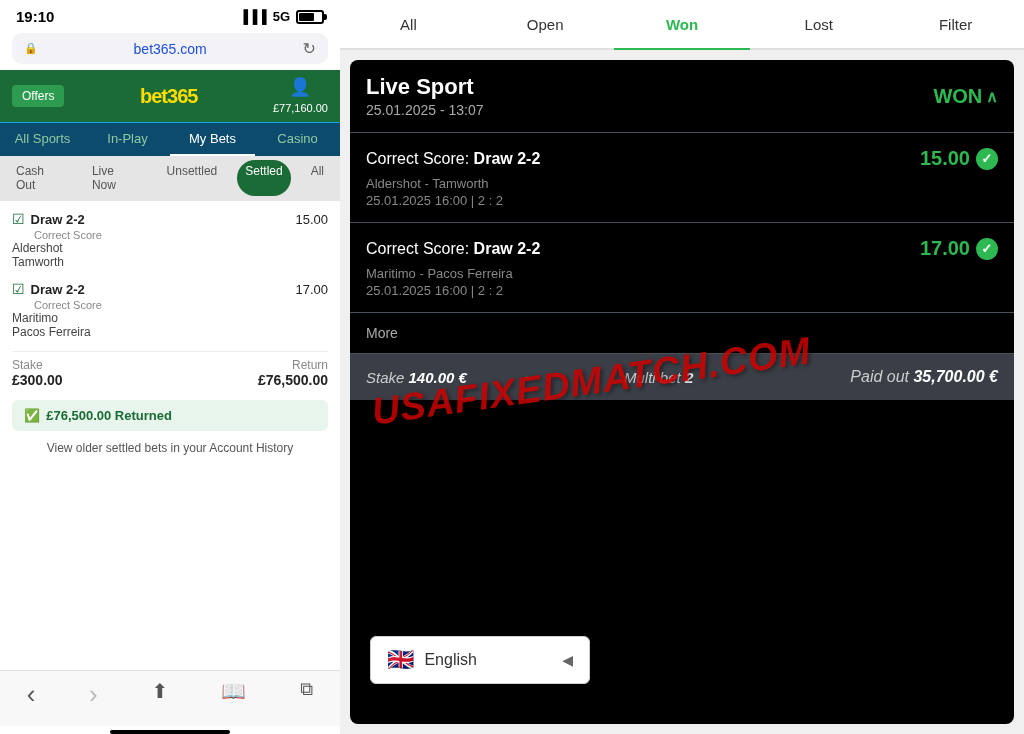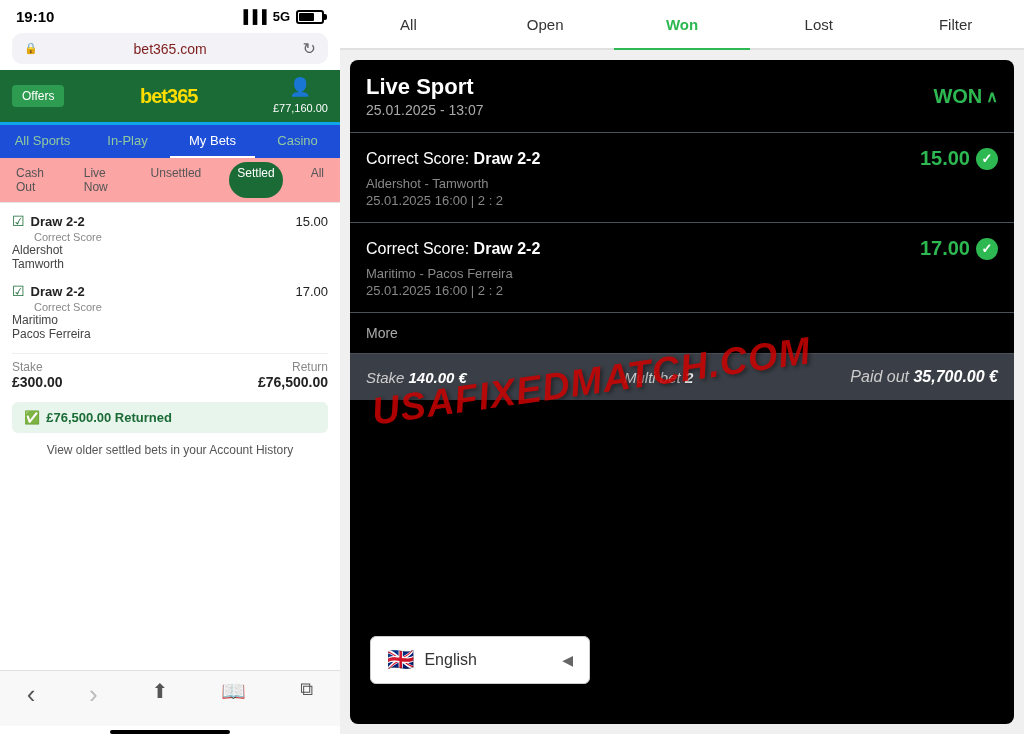--- a/index.html
+++ b/index.html
@@ -38,21 +38,21 @@
       margin: 4px 12px 6px;
       border-radius: 10px;
       padding: 6px 12px;
       display: flex;
       align-items: center;
       gap: 6px;
       font-size: 13px;
       color: #666;
     }
     .lock-icon { font-size: 11px; color: #888; }
-    .address-text { flex: 1; text-align: center; font-size: 14px; color: #7f1d1d; }
+    .address-text { flex: 1; text-align: center; font-size: 14px; color: #1d4ed8; }
     .reload-btn { font-size: 16px; color: #666; }
 
     
     .bet365-header {
       background: #1a6b35;
       padding: 6px 12px;
       display: flex;
       align-items: center;
       justify-content: space-between;
     }
@@ -65,44 +65,44 @@
       font-size: 12px;
       cursor: pointer;
     }
     .bet365-logo { color: #ffdd00; font-size: 20px; font-weight: 900; letter-spacing: -1px; }
     .account-area { text-align: right; }
     .account-icon { color: #fff; font-size: 18px; display: block; text-align: center; }
     .account-balance { color: #fff; font-size: 11px; }
 
     
     .nav-tabs {
-      background: #1d4ed8;
-      display: flex;
-      border-top: 3px solid #0ea5e9;
+      background: #0c4a6e;
+      display: flex;
+      border-top: 1px solid #0ea5e9;
     }
     .nav-tab {
       flex: 1;
       text-align: center;
       padding: 8px 4px;
       font-size: 13px;
       color: #90c99f;
       cursor: pointer;
     }
     .nav-tab.active {
       color: #fff;
       border-bottom: 2px solid #fff;
     }
 
     
     .sub-tabs {
-      background: #fca5a5;
+      background: #e5e5e5;
       display: flex;
       border-bottom: 1px solid #e5e5e5;
       padding: 4px 8px;
-      gap: 20px;
+      gap: 12px;
     }
     .sub-tab {
       font-size: 12px;
       color: #555;
       padding: 4px 8px;
       cursor: pointer;
       border-radius: 4px;
     }
     .sub-tab.active {
       background: #1a6b35;

